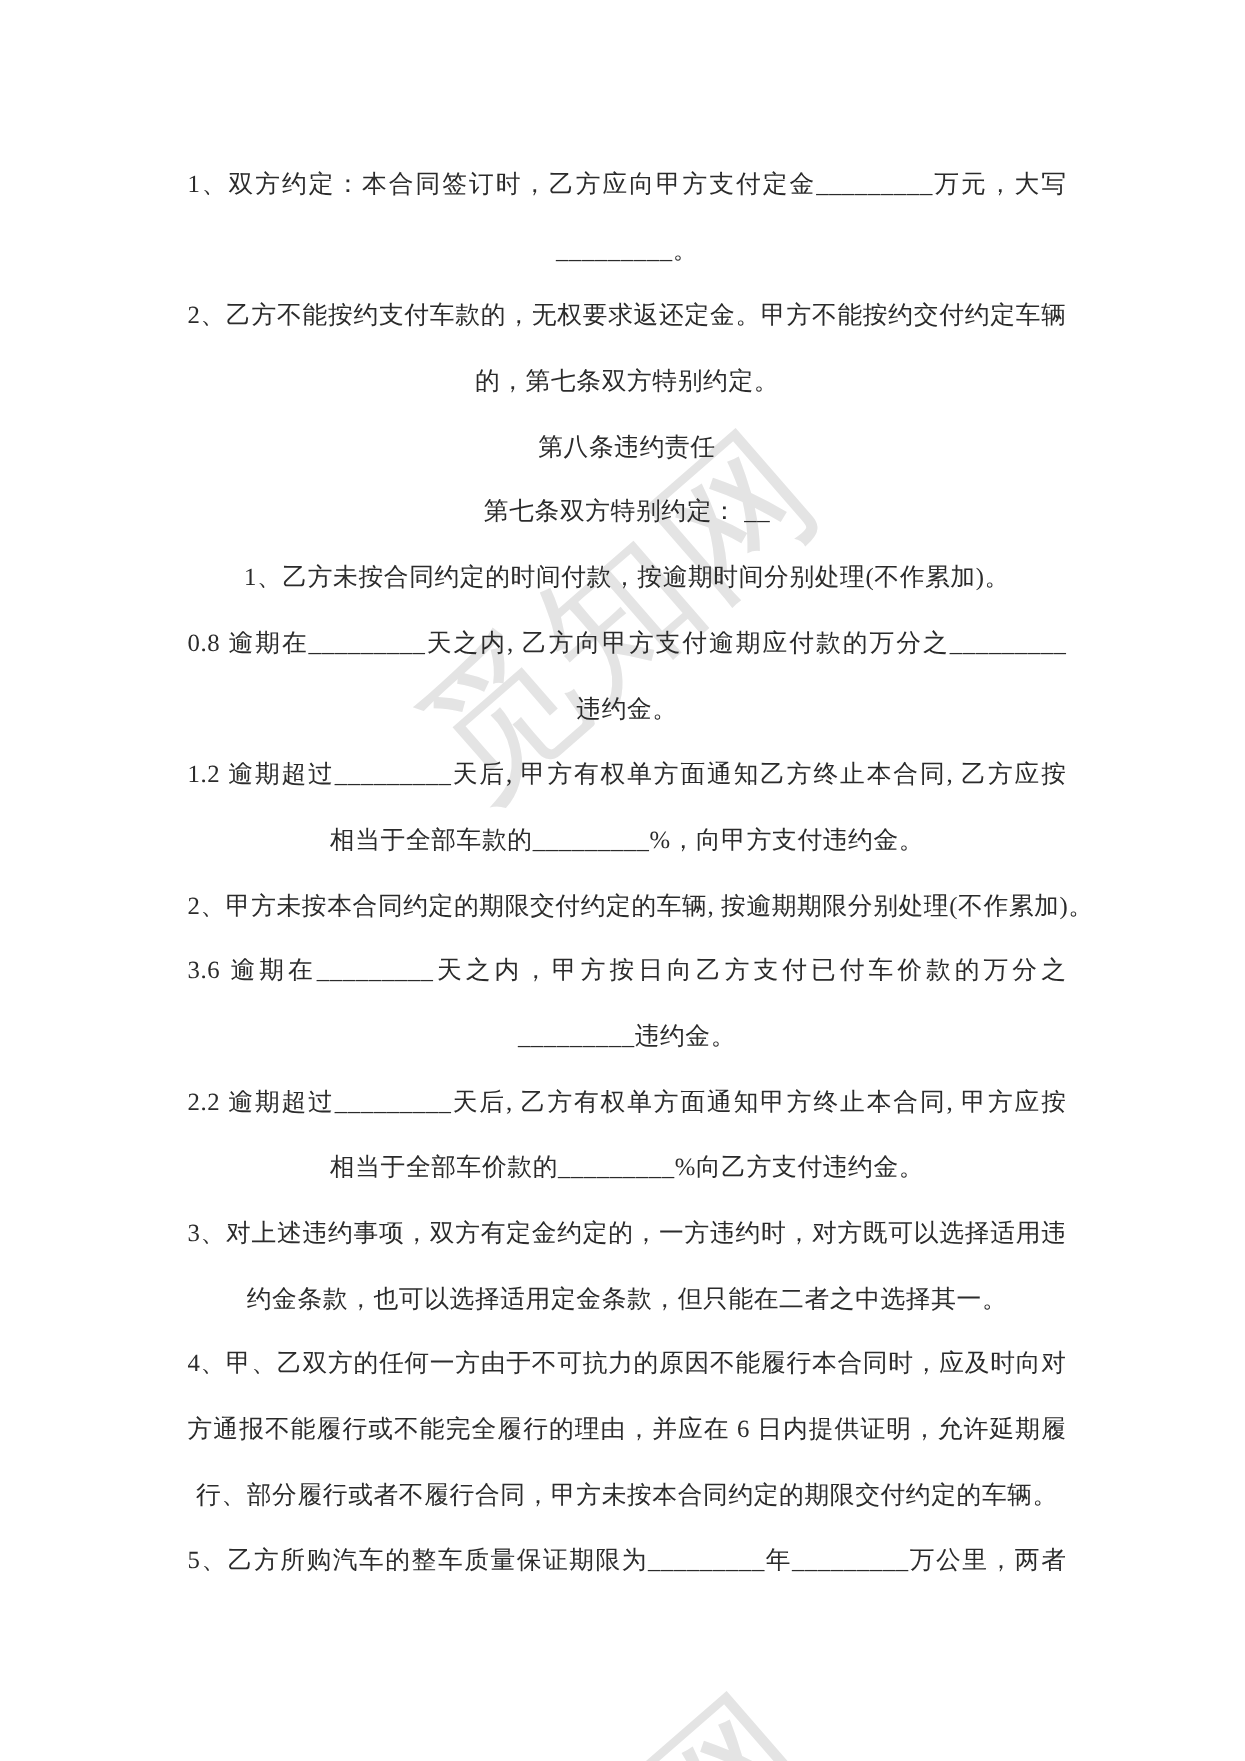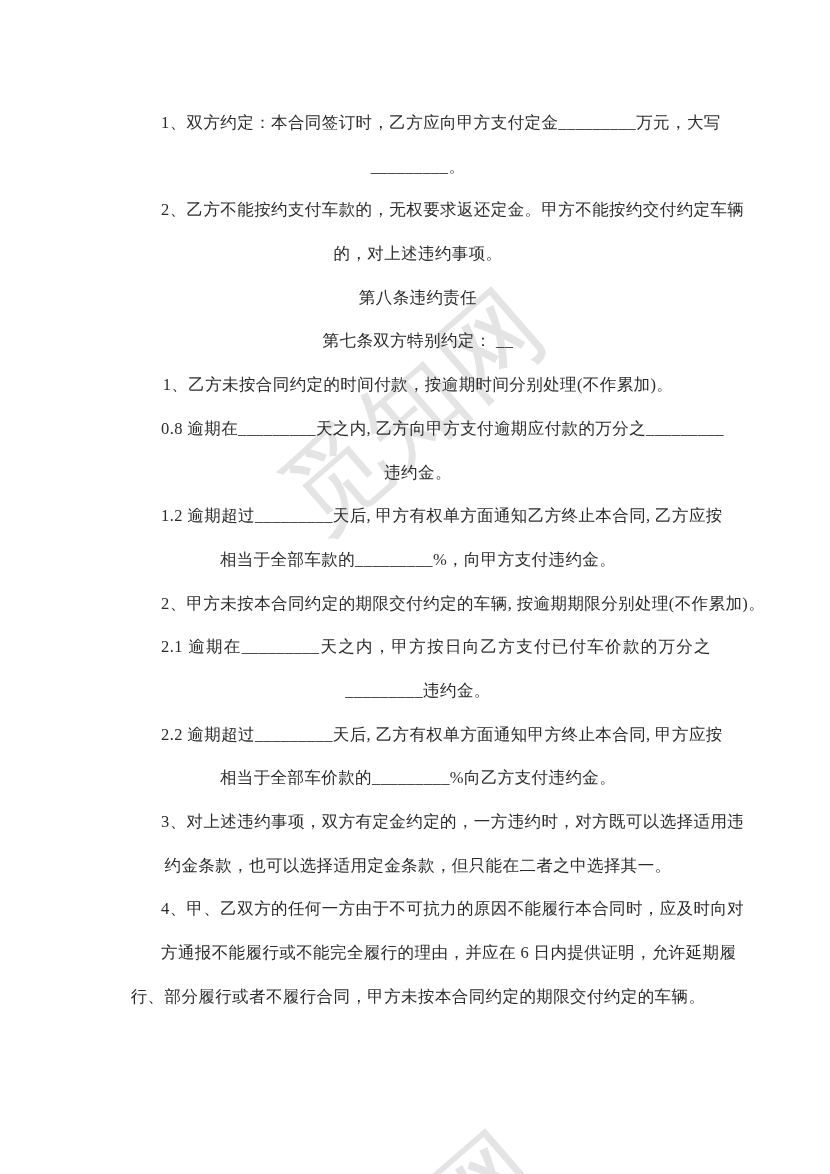--- a/index.html
+++ b/index.html
@@ -37,45 +37,45 @@
     height: 43.7px;
     line-height: 43.7px;
     font-size: 16.5px;
     letter-spacing: 0.4px;
     white-space: nowrap;
     text-align: center;
   }
   .line.just {
     text-align: justify;
     text-align-last: justify;
-    margin-left: 36px;
   }
 </style>
 </head>
 <body>
 
 <div class="page" style="background: rgb(255, 255, 255); color: rgb(43, 43, 43);">
   <div class="watermark wm-center" style="color: rgb(228, 228, 228);">觅知网</div>
   <div class="watermark wm-bottom" style="color: rgb(228, 228, 228);">觅知网</div>
   <div class="doc">
       <div class="line just">1、双方约定：本合同签订时，乙方应向甲方支付定金_________万元，大写</div>
       <div class="line">_________。</div>
       <div class="line just">2、乙方不能按约支付车款的，无权要求返还定金。甲方不能按约交付约定车辆</div>
-      <div class="line">的，对上述违约事项。</div>
+      <div class="line">的，第七条双方特别约定。</div>
       <div class="line">第八条违约责任</div>
       <div class="line">第七条双方特别约定： __</div>
       <div class="line">1、乙方未按合同约定的时间付款，按逾期时间分别处理(不作累加)。</div>
       <div class="line just">0.8 逾期在_________天之内, 乙方向甲方支付逾期应付款的万分之_________</div>
       <div class="line">违约金。</div>
       <div class="line just">1.2 逾期超过_________天后, 甲方有权单方面通知乙方终止本合同, 乙方应按</div>
       <div class="line">相当于全部车款的_________%，向甲方支付违约金。</div>
       <div class="line just">2、甲方未按本合同约定的期限交付约定的车辆, 按逾期期限分别处理(不作累加)。</div>
-      <div class="line just">2.1 逾期在_________天之内，甲方按日向乙方支付已付车价款的万分之</div>
+      <div class="line just">3.6 逾期在_________天之内，甲方按日向乙方支付已付车价款的万分之</div>
       <div class="line">_________违约金。</div>
       <div class="line just">2.2 逾期超过_________天后, 乙方有权单方面通知甲方终止本合同, 甲方应按</div>
       <div class="line">相当于全部车价款的_________%向乙方支付违约金。</div>
       <div class="line just">3、对上述违约事项，双方有定金约定的，一方违约时，对方既可以选择适用违</div>
       <div class="line">约金条款，也可以选择适用定金条款，但只能在二者之中选择其一。</div>
       <div class="line just">4、甲、乙双方的任何一方由于不可抗力的原因不能履行本合同时，应及时向对</div>
       <div class="line just">方通报不能履行或不能完全履行的理由，并应在 6 日内提供证明，允许延期履</div>
       <div class="line">行、部分履行或者不履行合同，甲方未按本合同约定的期限交付约定的车辆。</div>
+      <div class="line just">5、乙方所购汽车的整车质量保证期限为_________年_________万公里，两者</div>
     </div>
 </div>
 
 </body></html>

